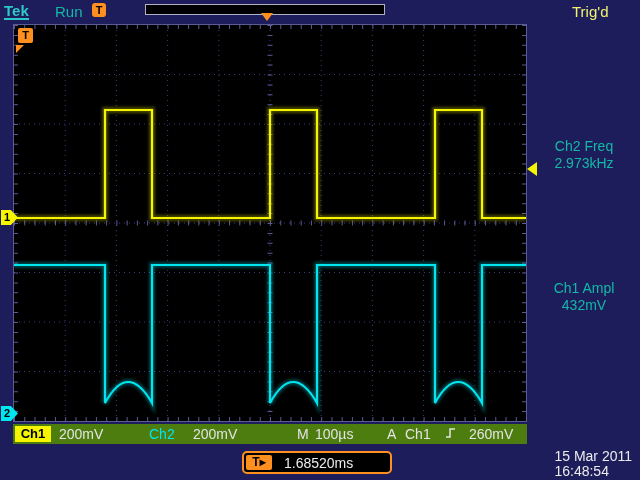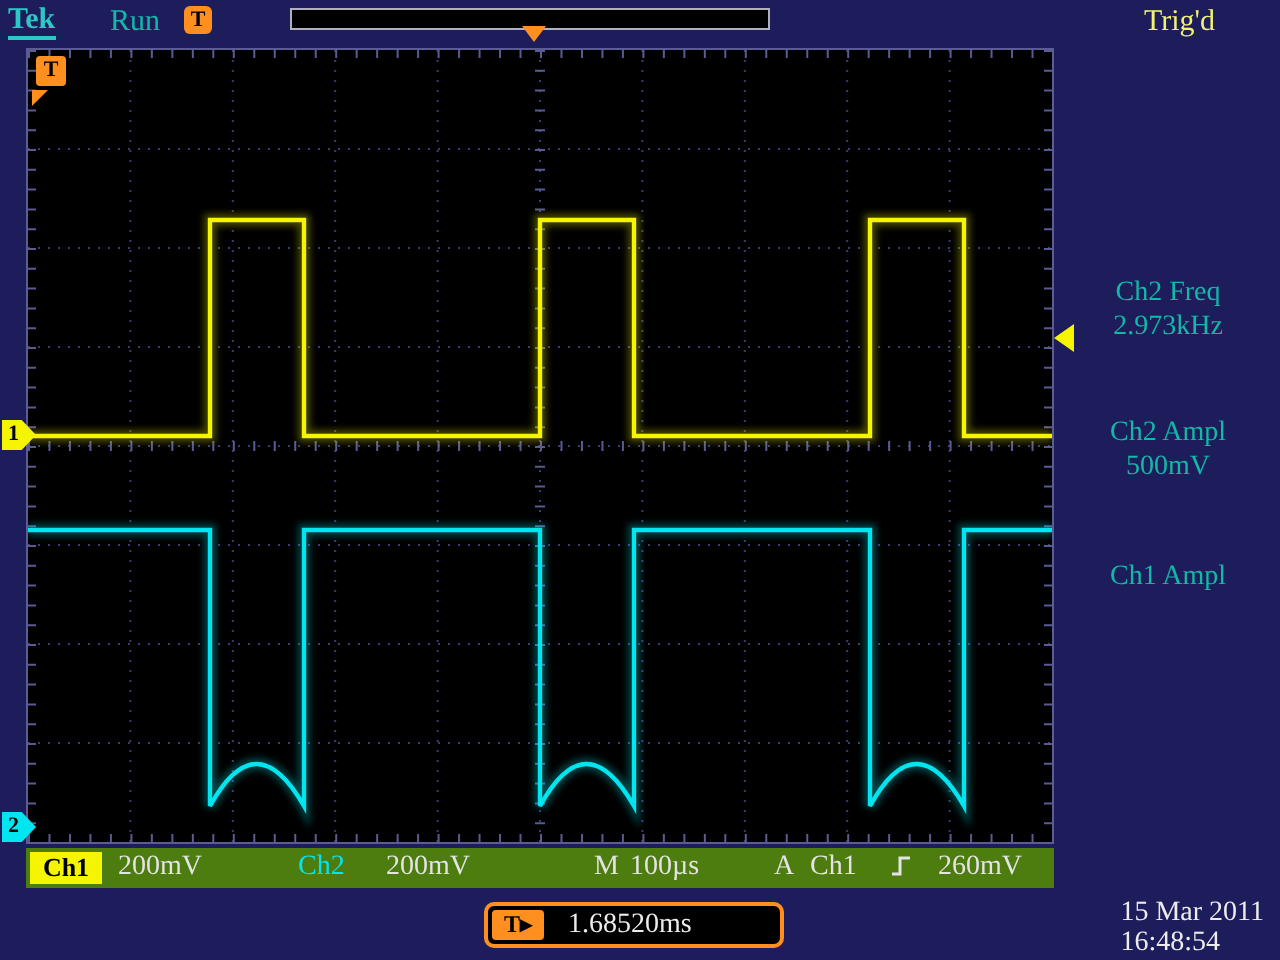--- a/index.html
+++ b/index.html
@@ -1,17 +1,17 @@
 <!DOCTYPE html>
 <html><head>
 <meta charset="utf-8">
 <style>
   html,body{margin:0;padding:0;background:#000;}
   .scope{position:relative;width:640px;height:480px;background:#1d1d5c;
-         font-family:Liberation Serif, serif;overflow:hidden;}
+         font-family:Liberation Sans, sans-serif;overflow:hidden;}
   .abs{position:absolute;}
 
   
   .tek{left:4px;top:3px;color:#2cc8c8;font-size:15px;font-weight:bold;
        border-bottom:2px solid #2cc8c8;line-height:15px;}
   .run{left:55px;top:3px;color:#14b8a6;font-size:15px;}
   .tbadge{left:92px;top:3px;width:14px;height:14px;background:#ff9020;border-radius:3px;
           color:#000;font-size:11px;font-weight:bold;text-align:center;line-height:14px;}
   .recbar{left:145px;top:4px;width:240px;height:11px;border:1px solid #b0b0c0;
           background:#000;box-sizing:border-box;}
@@ -129,26 +129,23 @@
   <div class="abs tmark">T</div>
   <div class="abs tmark-arrow"></div>
   <div class="abs chbadge mark1">1</div>
   <div class="abs chbadge mark2">2</div>
   <div class="abs triglevel"></div>
 
   <div class="abs readout r1">
     <div>Ch2 Freq</div>
     <div>2.973kHz</div>
   </div>
-  <div class="abs readout r2">
-    <div>Ch2 Ampl</div>
-    <div>500mV</div>
-  </div>
   <div class="abs readout r3">
     <div>Ch1 Ampl</div>
+    <div>432mV</div>
   </div>
 
   <div class="abs statusbar">
     <span class="abs ch1badge">Ch1</span>
     <span class="abs s-ch1scale">200mV</span>
     <span class="abs s-ch2">Ch2</span>
     <span class="abs s-ch2scale">200mV</span>
     <span class="abs s-m">M</span>
     <span class="abs s-mval">100µs</span>
     <span class="abs s-a">A</span>

